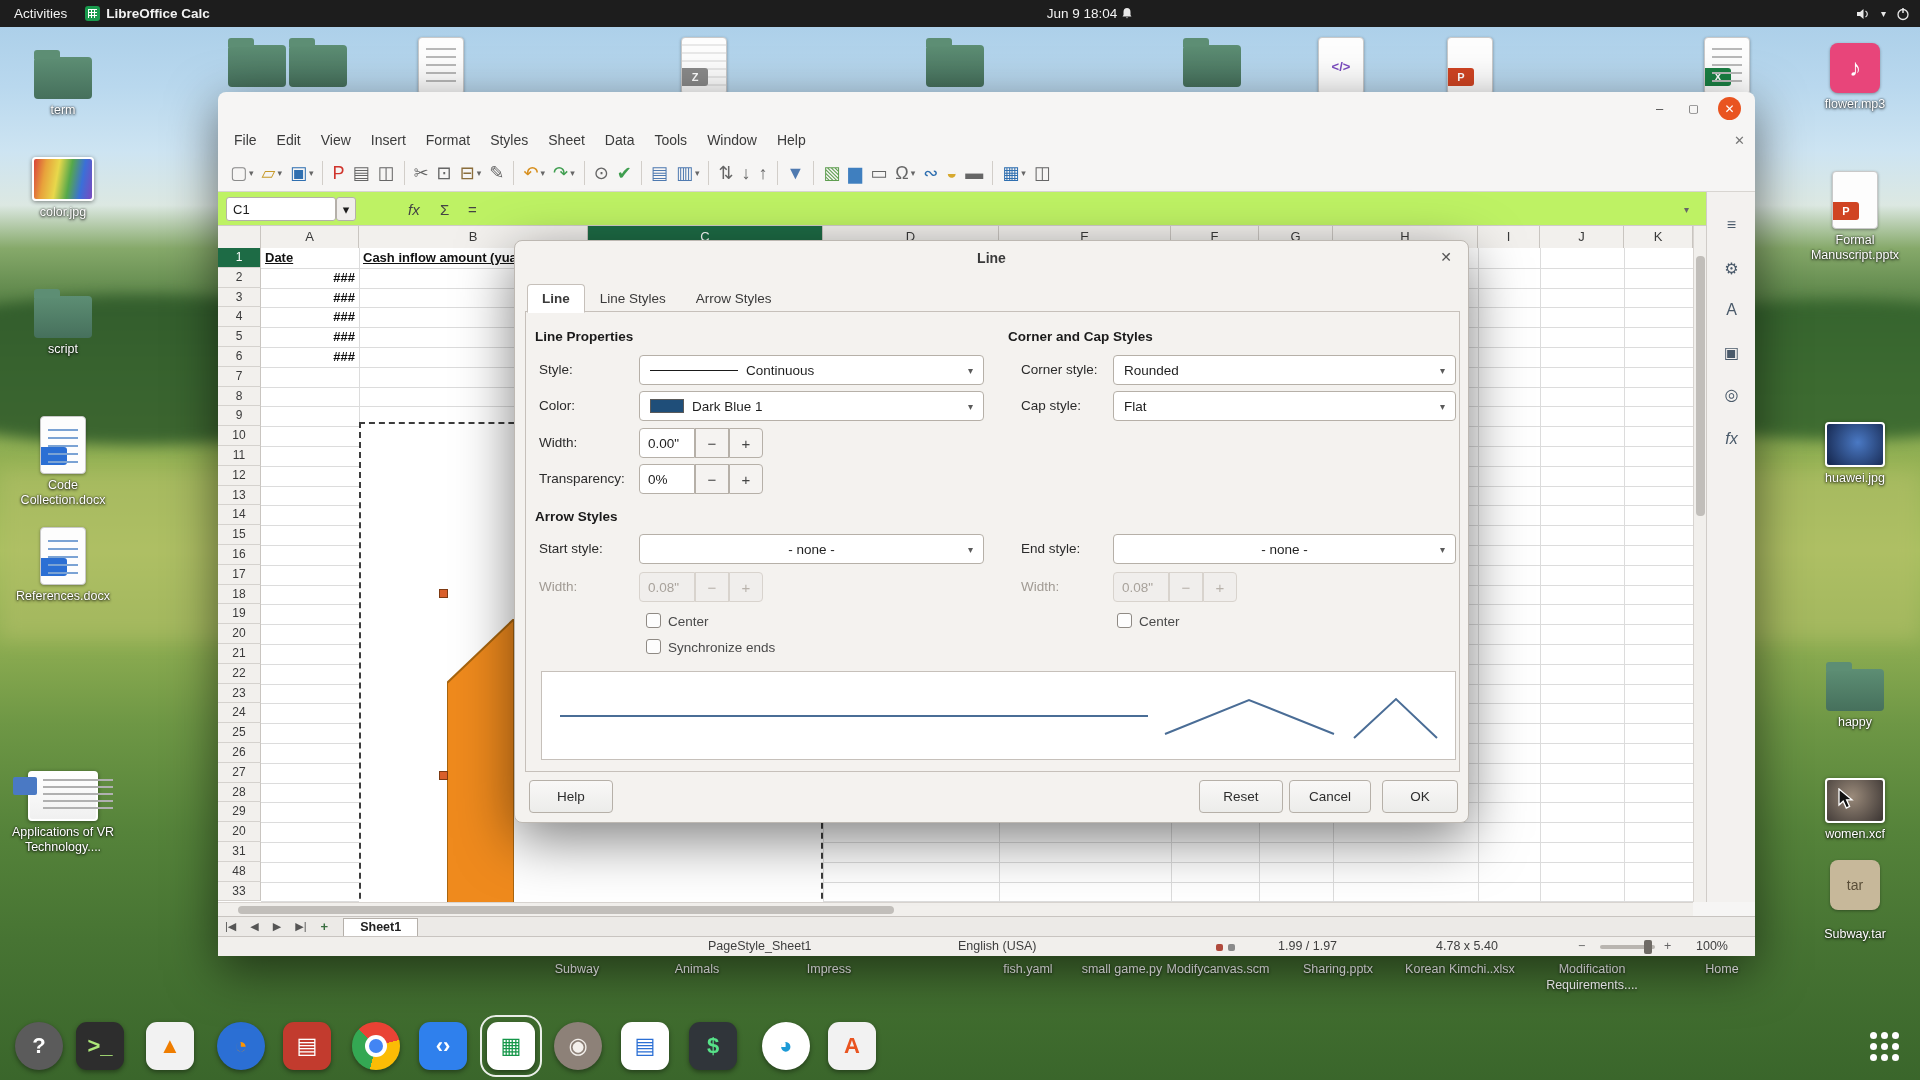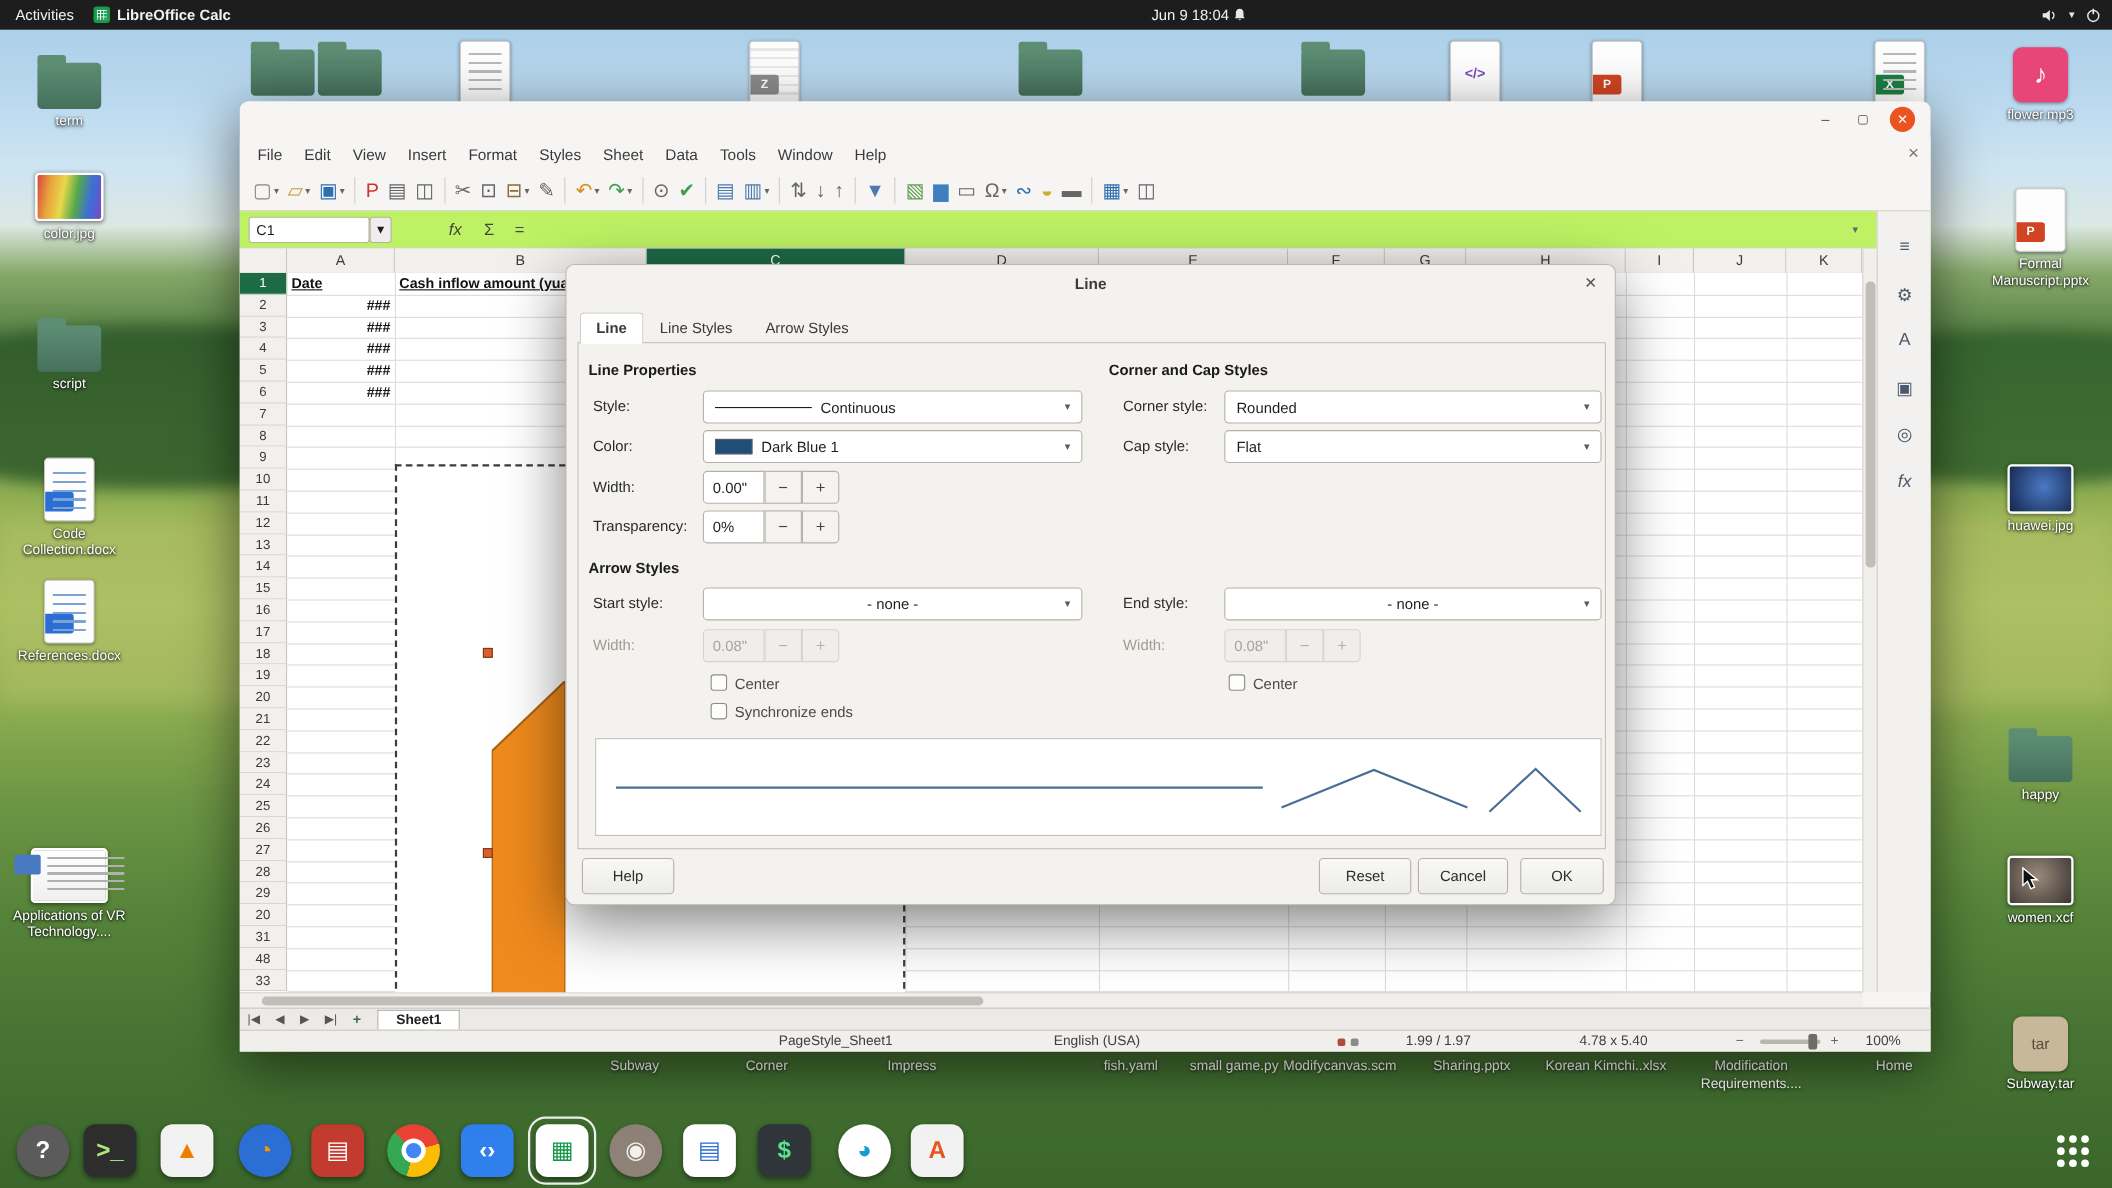--- a/index.html
+++ b/index.html
@@ -266,21 +266,21 @@
         <div class="desk-label">huawei.jpg</div>
       </div>
       <div class="desk-item" style="left: 1799px; top: 661px;">
         <div class="dk-folder"></div>
         <div class="desk-label">happy</div>
       </div>
       <div class="desk-item" style="left: 1799px; top: 778px;">
         <div class="dk-img" style="width: 60px; height: 45px; background: radial-gradient(circle at 45% 40%, rgb(154, 138, 122), rgb(58, 52, 50));"></div>
         <div class="desk-label">women.xcf</div>
       </div>
-      <div class="desk-item" style="left: 1799px; top: 924px;">
+      <div class="desk-item" style="left: 1799px; top: 860px; gap: 13px;">
         <div class="dk-sq" style="background: rgb(199, 184, 154); color: rgb(90, 78, 56); font-size: 14px;">tar</div>
         <div class="desk-label">Subway.tar</div>
       </div>
     </div>
 
   <div id="win">
     <span class="wbtn" style="right:84px">–</span>
     <span class="wbtn" style="right:50px;font-size:11px">▢</span>
     <span class="wbtn close" style="right:14px">✕</span>
 
@@ -710,21 +710,21 @@
           <div class="" style="background: rgb(255, 255, 255); border-radius: 50%; width: 7px; height: 7px;"></div>
           <div class="" style="background: rgb(255, 255, 255); border-radius: 50%; width: 7px; height: 7px;"></div>
           <div class="" style="background: rgb(255, 255, 255); border-radius: 50%; width: 7px; height: 7px;"></div>
           <div class="" style="background: rgb(255, 255, 255); border-radius: 50%; width: 7px; height: 7px;"></div>
           <div class="" style="background: rgb(255, 255, 255); border-radius: 50%; width: 7px; height: 7px;"></div>
         </div>
       </div>
     </div>
   <div id="bottom-labels">
       <div class="bottom-label" style="left: 522px;">Subway</div>
-      <div class="bottom-label" style="left: 642px;">Corner</div>
+      <div class="bottom-label" style="left: 642px;">Animals</div>
       <div class="bottom-label" style="left: 774px;">Impress</div>
       <div class="bottom-label" style="left: 973px;">fish.yaml</div>
       <div class="bottom-label" style="left: 1067px;">small game.py</div>
       <div class="bottom-label" style="left: 1163px;">Modifycanvas.scm</div>
       <div class="bottom-label" style="left: 1283px;">Sharing.pptx</div>
       <div class="bottom-label" style="left: 1405px;">Korean Kimchi..xlsx</div>
       <div class="bottom-label" style="left: 1537px;">Modification Requirements....</div>
       <div class="bottom-label" style="left: 1667px;">Home</div>
     </div>
 

